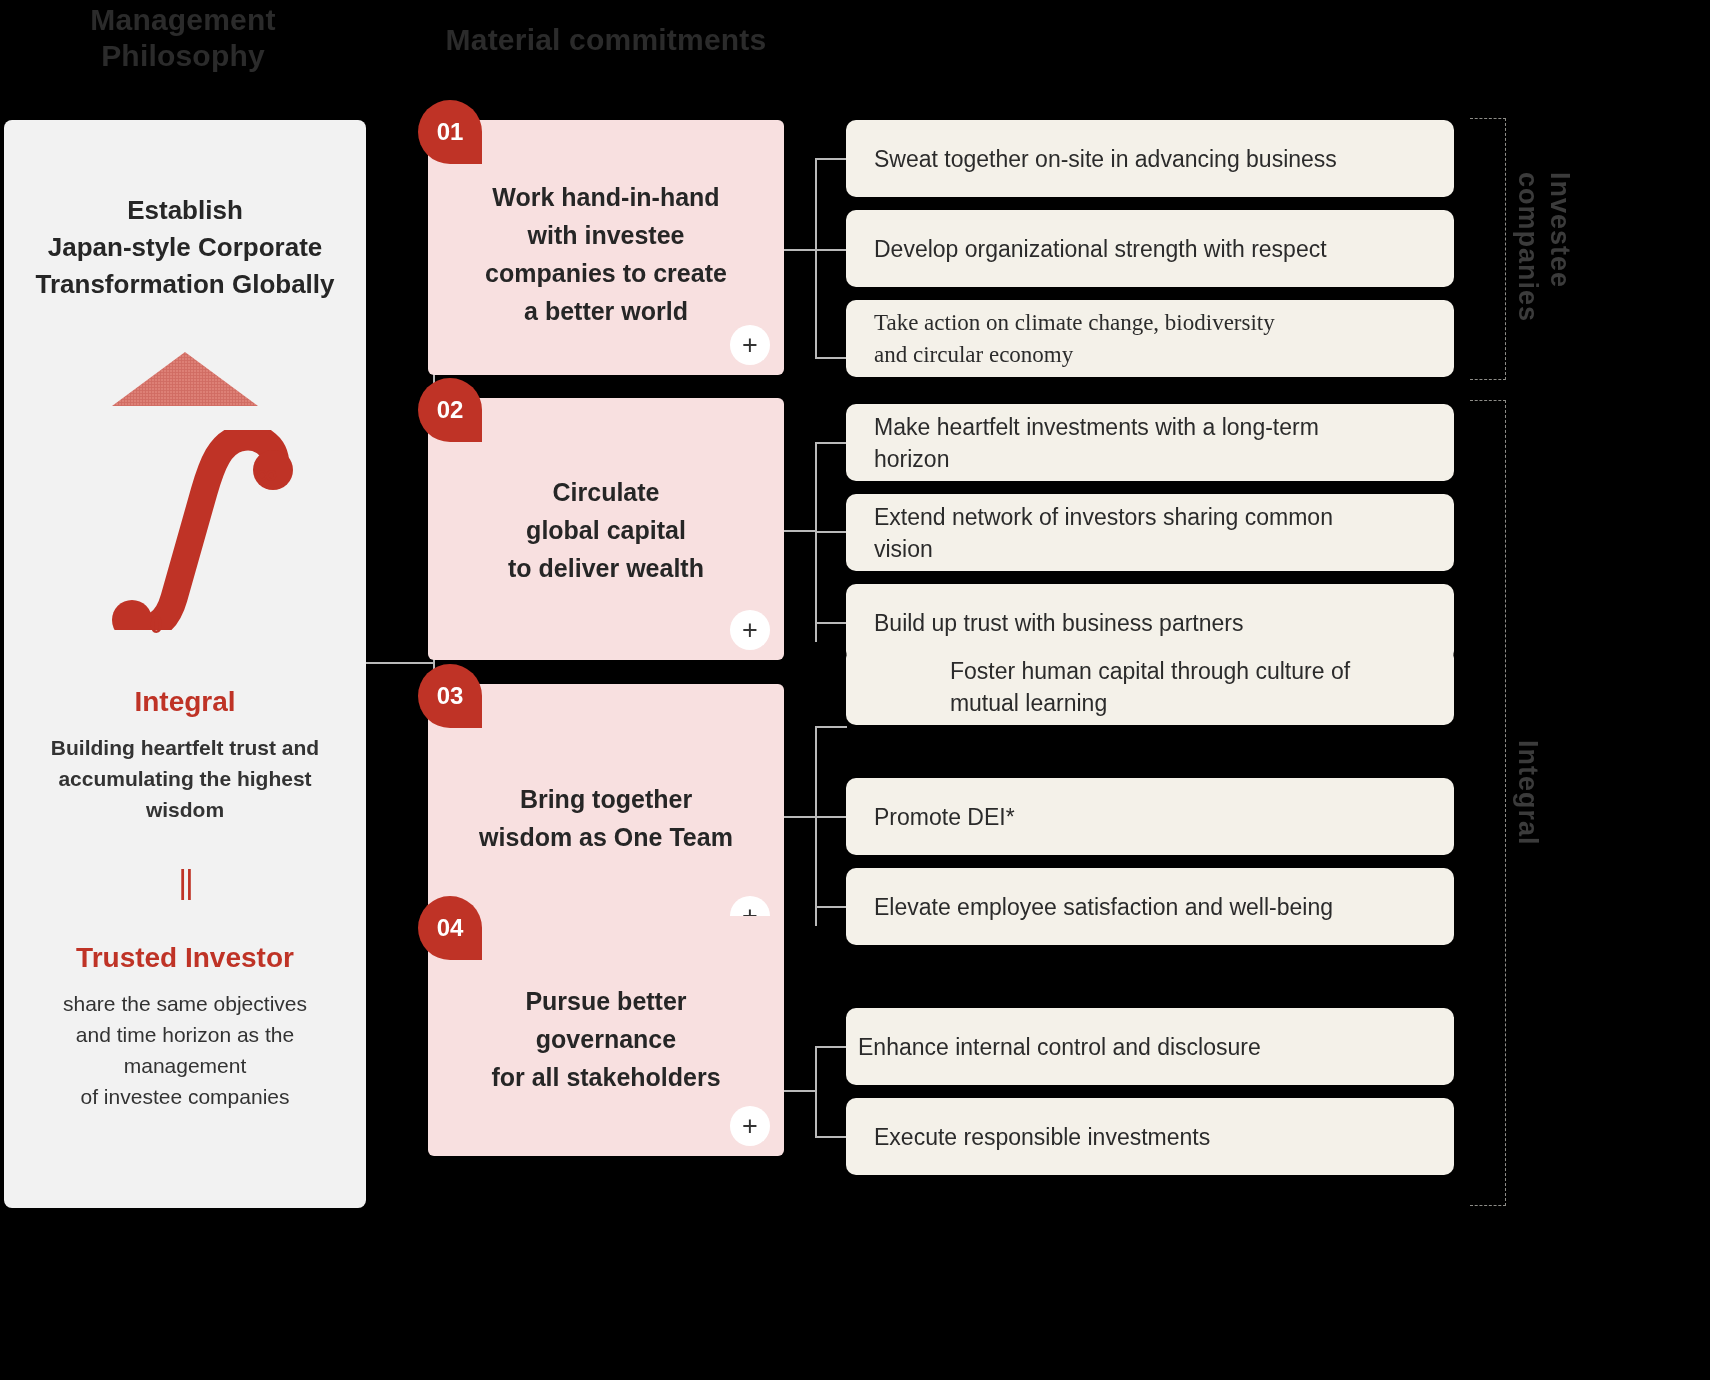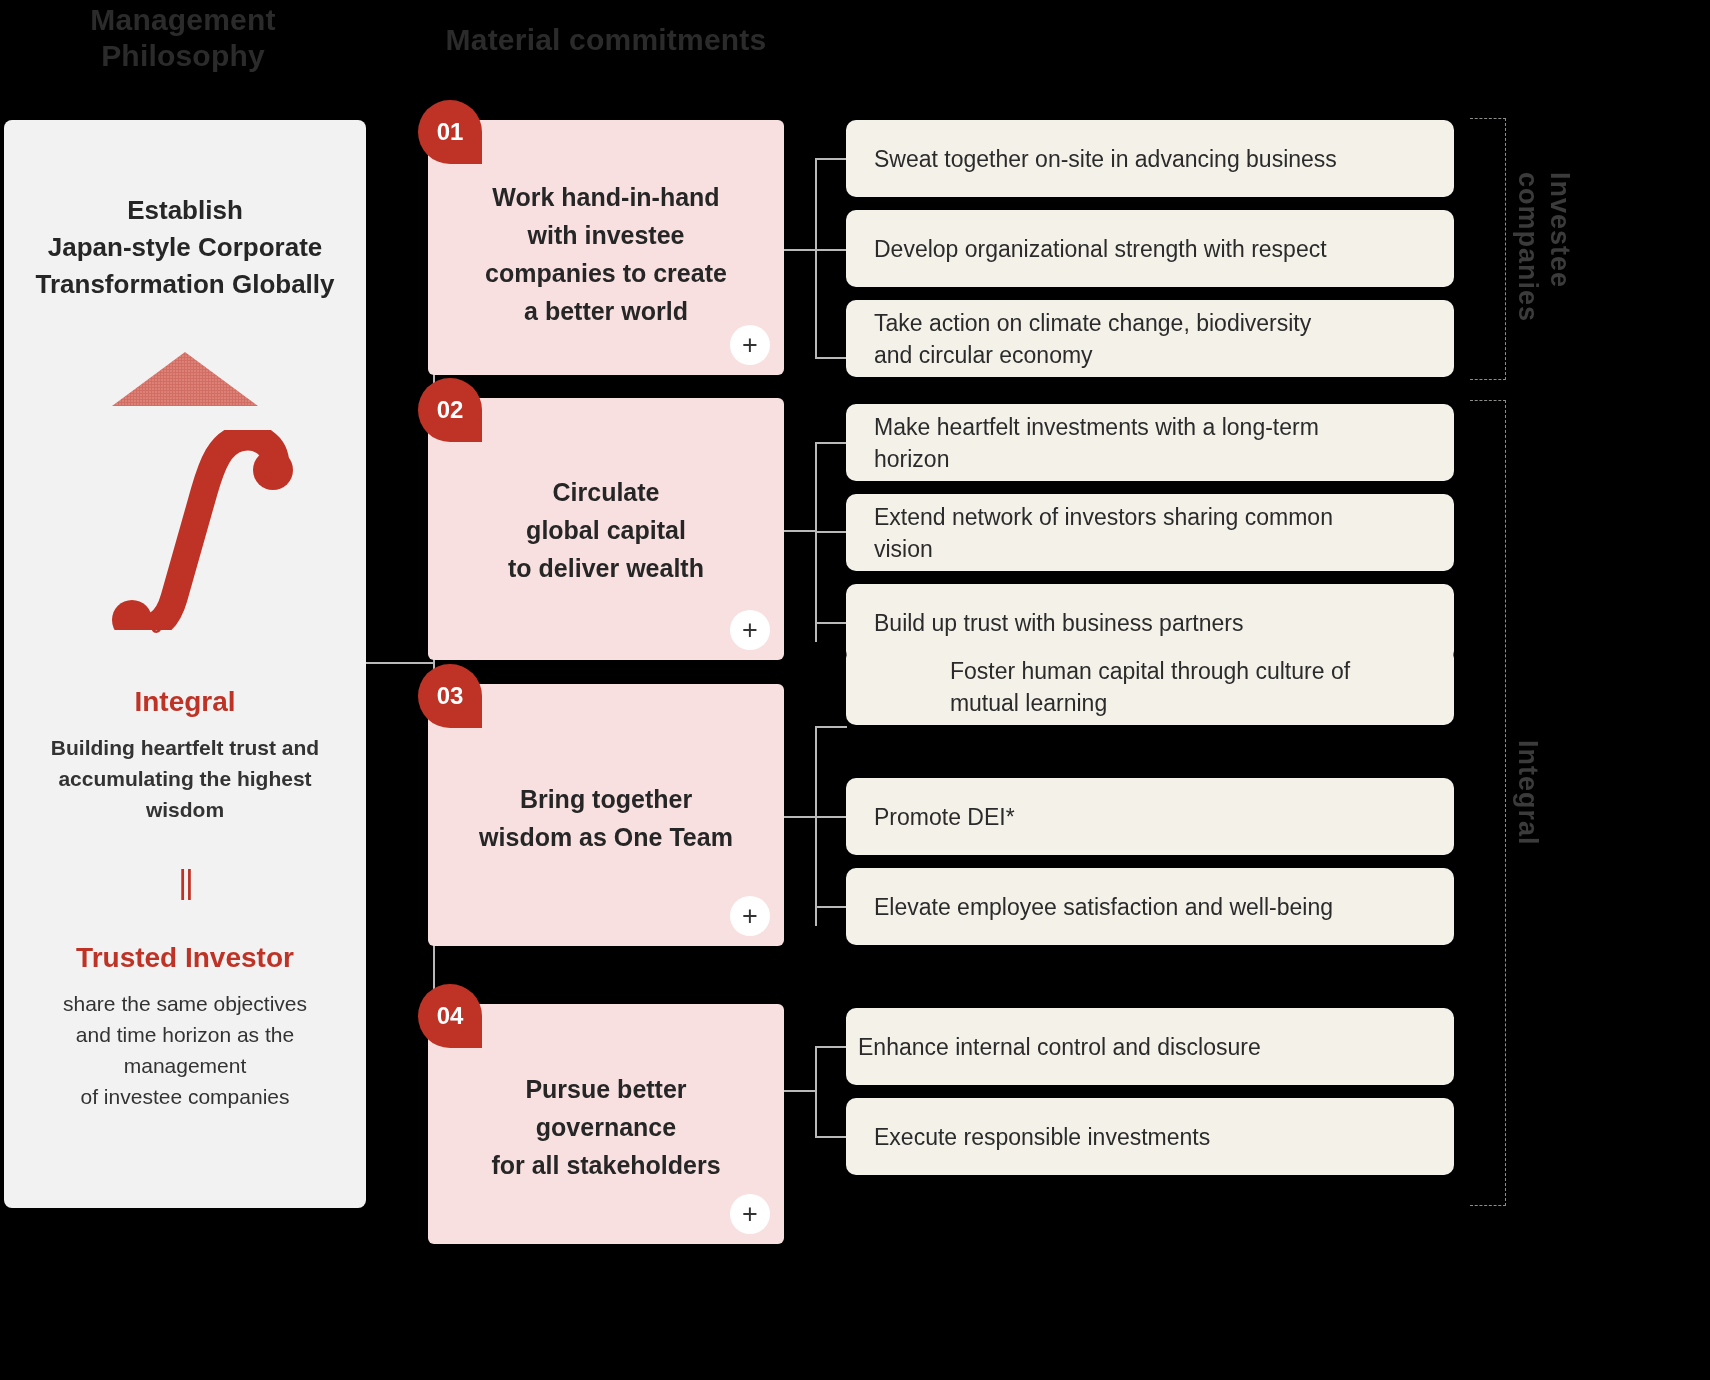--- a/index.html
+++ b/index.html
@@ -205,21 +205,21 @@
   <div class="line h" style="left:815px; top:158px; width:32px;"></div>
   <div class="line h" style="left:815px; top:249px; width:32px;"></div>
   <div class="line h" style="left:815px; top:357px; width:32px;"></div>
 
   <div class="approach-box" style="top:210px; height:77px;">
     <span>Develop organizational strength with respect</span>
   </div>
   <div class="approach-box" style="top:120px; height:77px;">
     <span>Sweat together on-site in advancing business</span>
   </div>
-  <div class="approach-box" style="top:300px; height:77px;">
+  <div class="approach-box" style="top:300px; height:77px;font-family:Liberation Serif, serif;">
     <span>Take action on climate change, biodiversity
 and circular economy</span>
   </div>
 
   <div class="commit-card" style="top:398px; height:262px; padding-top:75px;">
     <div class="badge">02</div>
     <div class="commit-title">Circulate
 global capital
 to deliver wealth</div>
     <div class="plus-btn">+</div>
@@ -260,21 +260,21 @@
     <span>Foster human capital through culture of
 mutual learning</span>
   </div>
   <div class="approach-box" style="top:868px; height:77px;">
     <span>Elevate employee satisfaction and well-being</span>
   </div>
   <div class="approach-box" style="top:778px; height:77px;">
     <span>Promote DEI*</span>
   </div>
 
-  <div class="commit-card" style="top:1004px; height:240px; padding-top:66px;">
+  <div class="commit-card" style="top:916px; height:240px; padding-top:66px;">
     <div class="badge">04</div>
     <div class="commit-title">Pursue better
 governance
 for all stakeholders</div>
     <div class="plus-btn">+</div>
   </div>
 
   <div class="line h" style="left:784px; top:1090px; width:32px;"></div>
   <div class="line v" style="left:815px; top:1046px; height:90px;"></div>
   <div class="line h" style="left:815px; top:1046px; width:32px;"></div>

